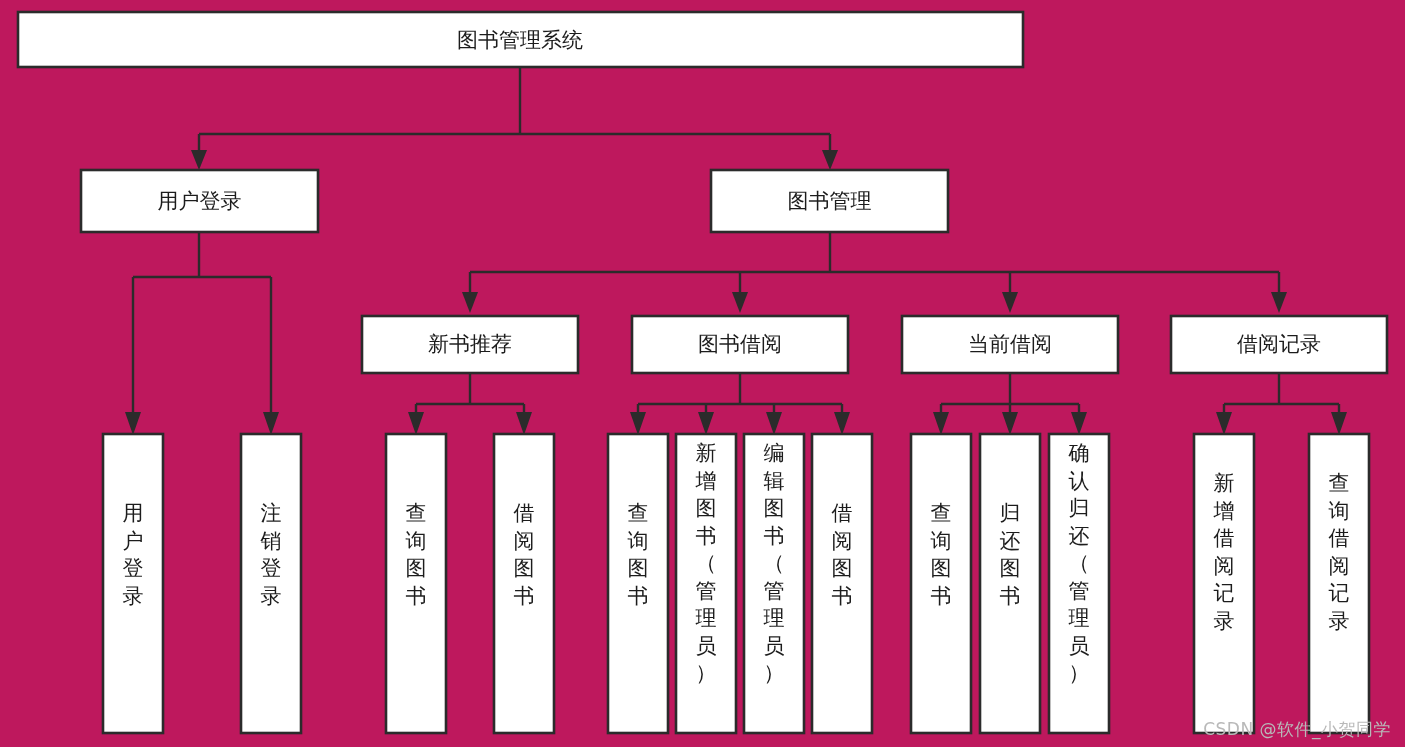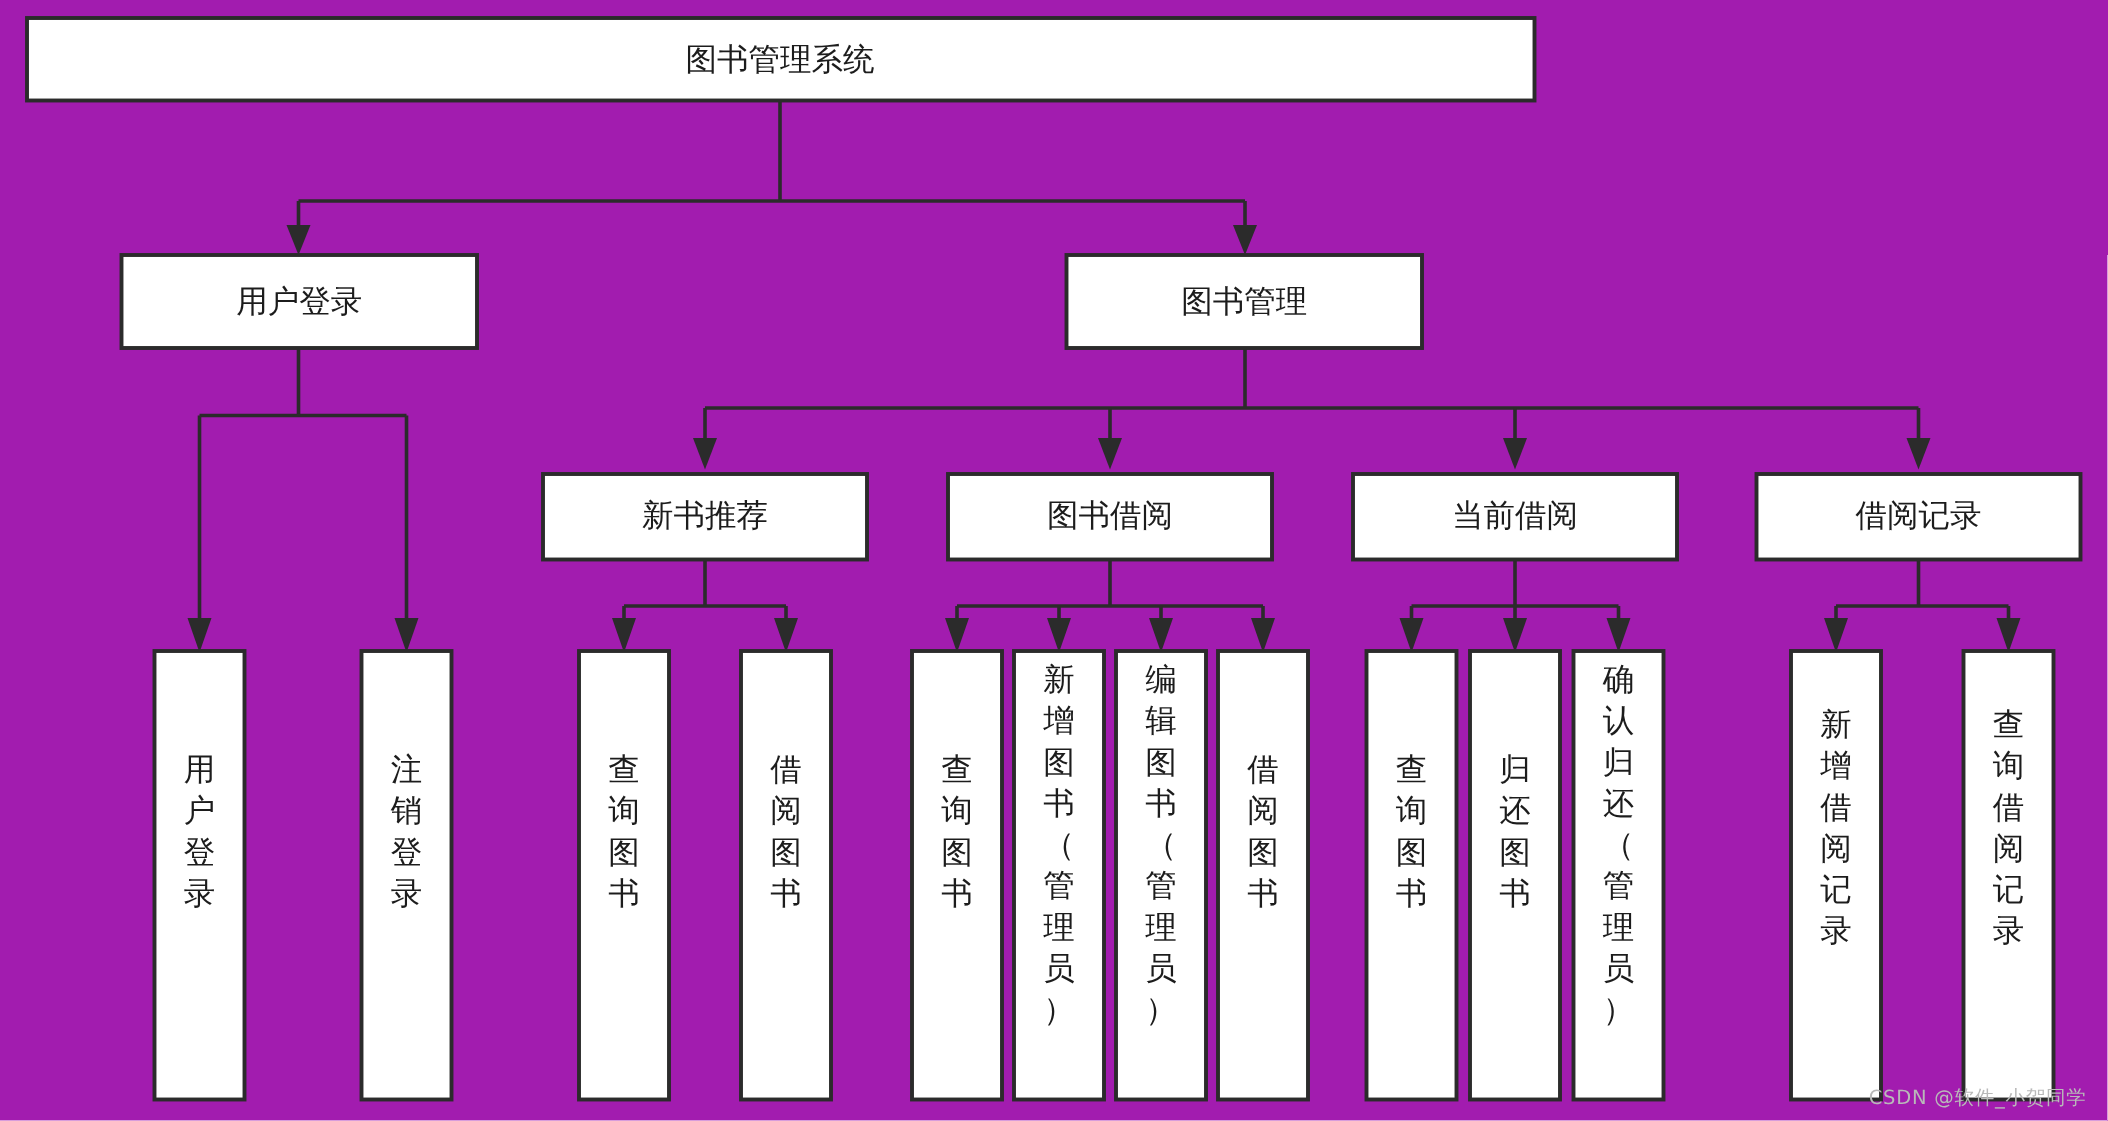--- a/index.html
+++ b/index.html
@@ -8,21 +8,21 @@
     padding: 0;
     background: #ffffff;
   }
   body {
     font-family: "DejaVu Sans", "Liberation Sans", sans-serif;
   }
   #diagram-root {
     position: relative;
     width: 1405px;
     height: 747px;
-    background: #a21caf;
+    background: #be185d;
     overflow: hidden;
   }
   svg.diagram-svg {
     position: absolute;
     left: 0;
     top: 0;
     width: 1405px;
     height: 747px;
   }
   .node-rect {
@@ -51,21 +51,21 @@
     font-family: "DejaVu Sans", "Liberation Sans", sans-serif;
     font-size: 21px;
     fill: #1c1c1c;
     text-anchor: middle;
   }
   .watermark {
     position: absolute;
     right: 14px;
     bottom: 6px;
     font-family: "DejaVu Sans", "Liberation Sans", sans-serif;
-    font-size: 13px;
+    font-size: 17px;
     color: #b9b9b9;
     letter-spacing: 0.5px;
     white-space: nowrap;
     pointer-events: none;
   }
 </style>
 </head>
 <body>
 
 <div id="diagram-root">

